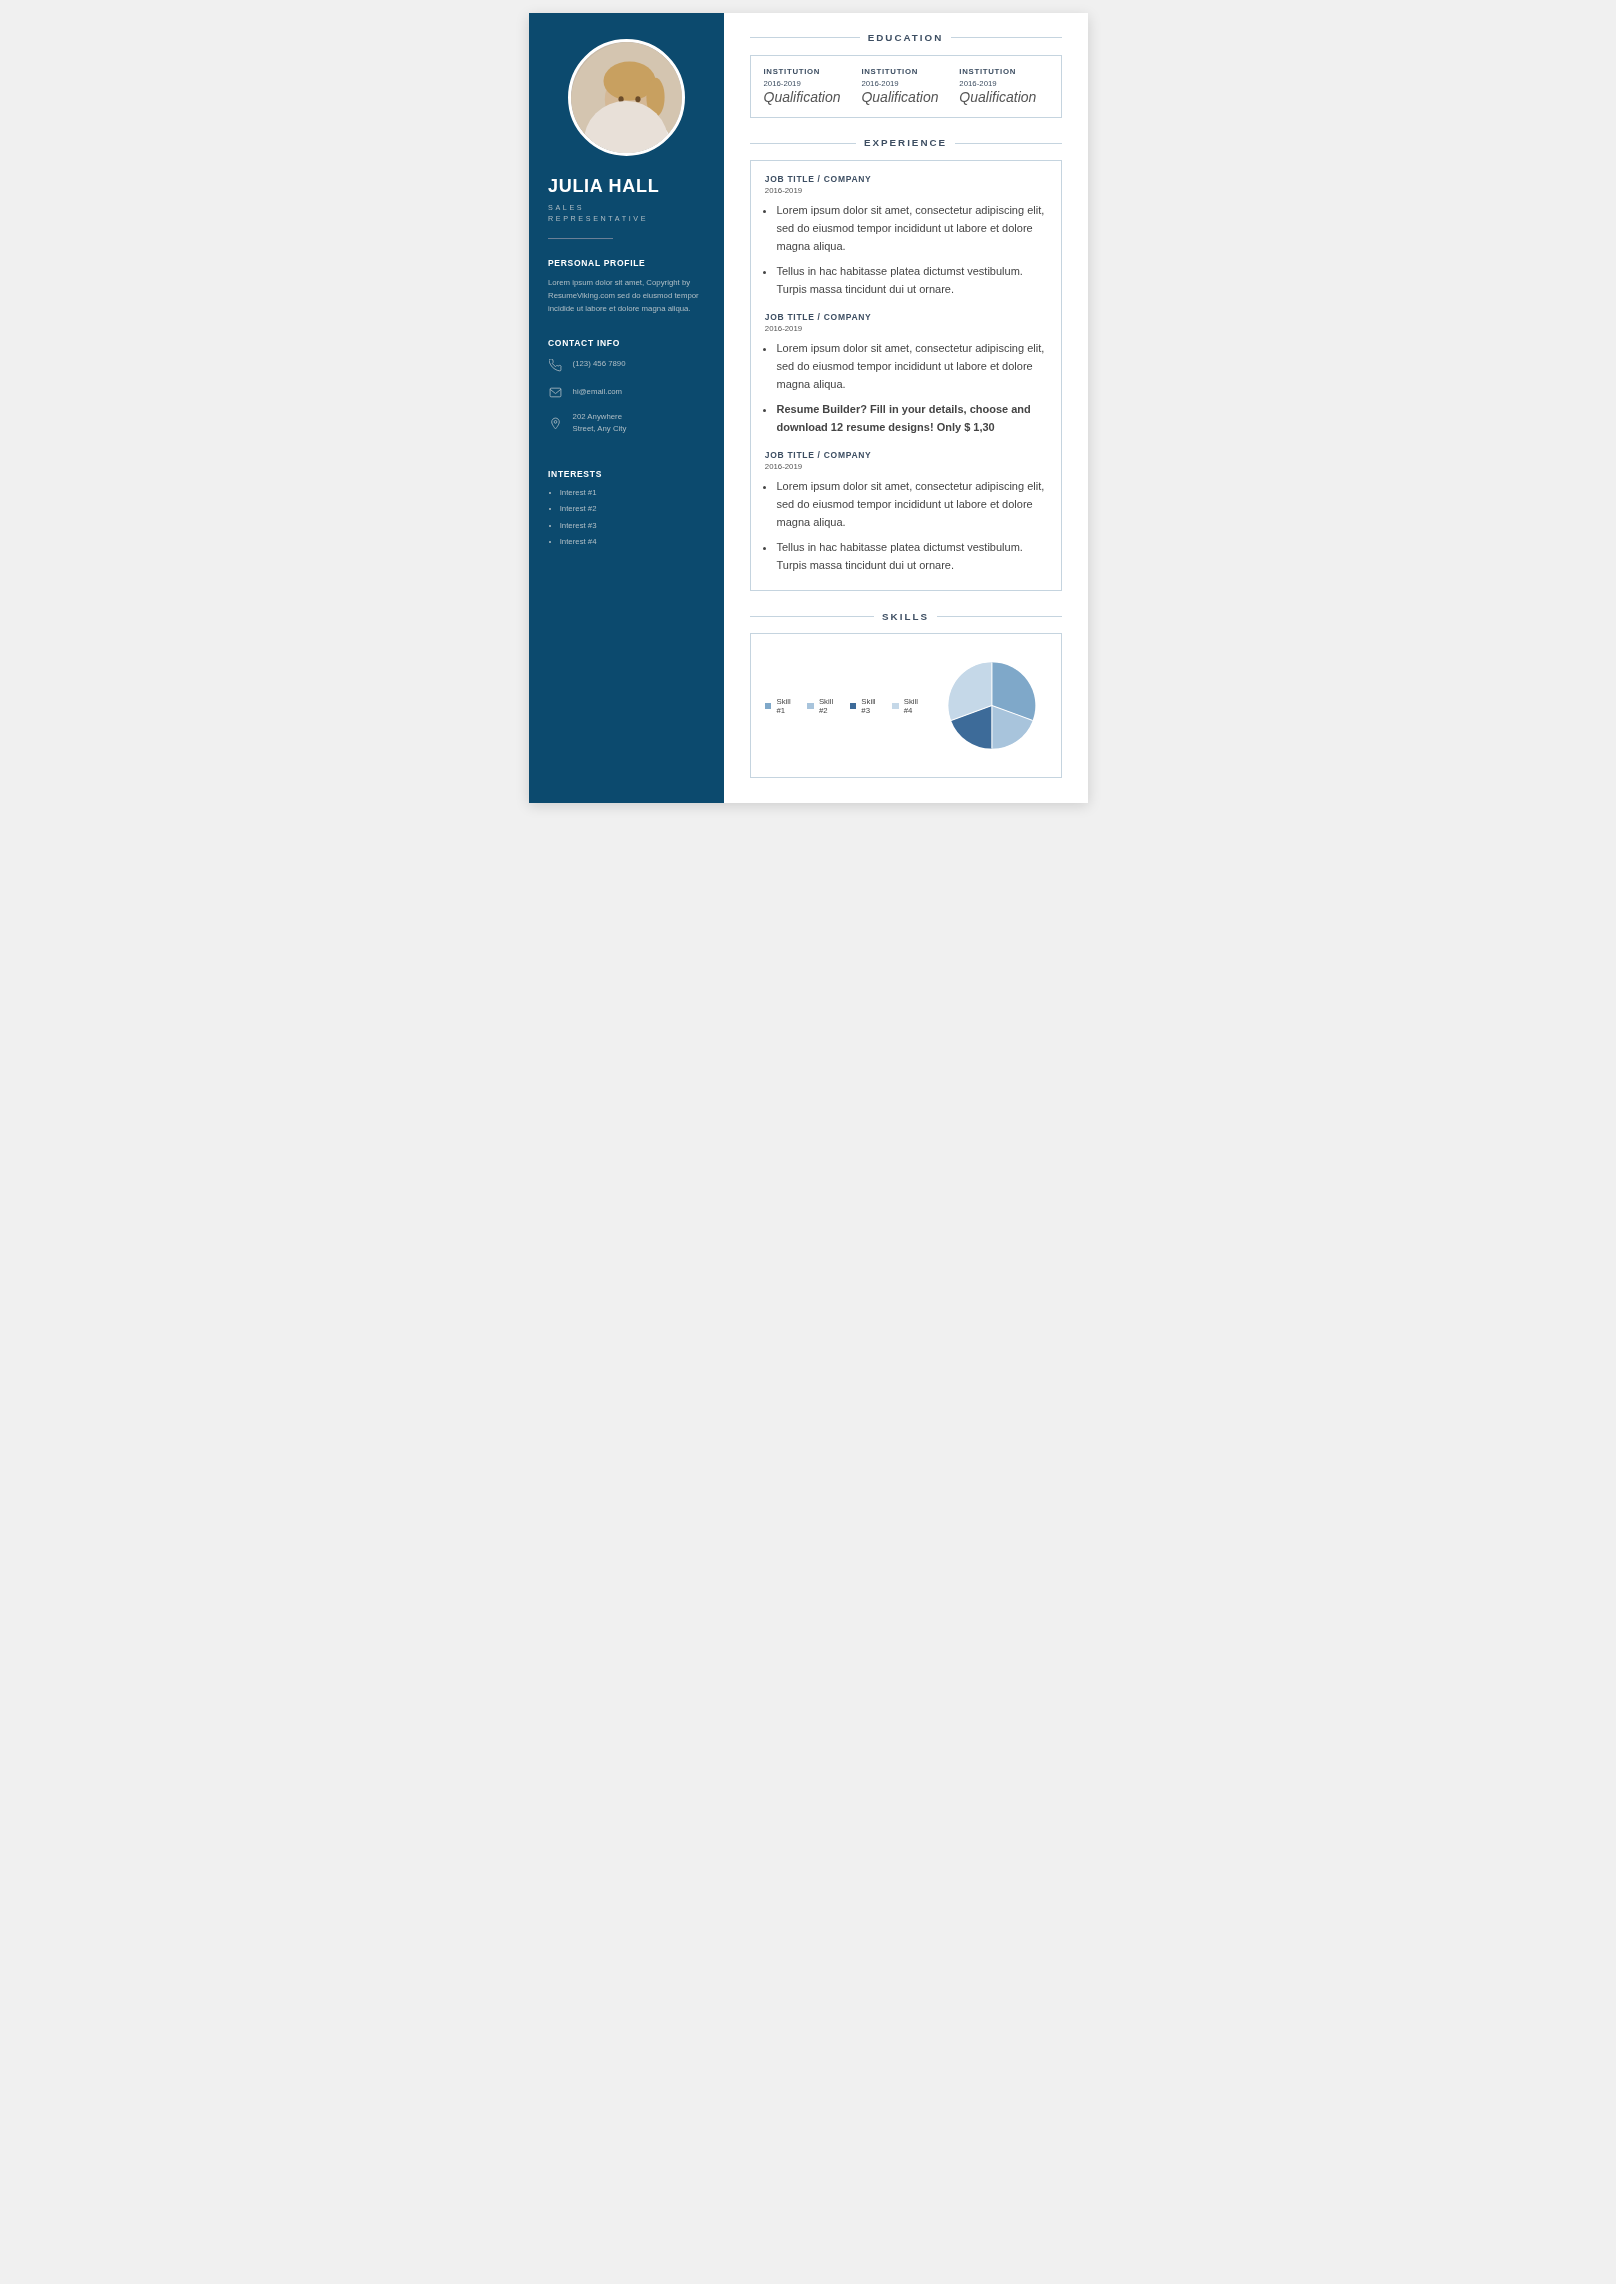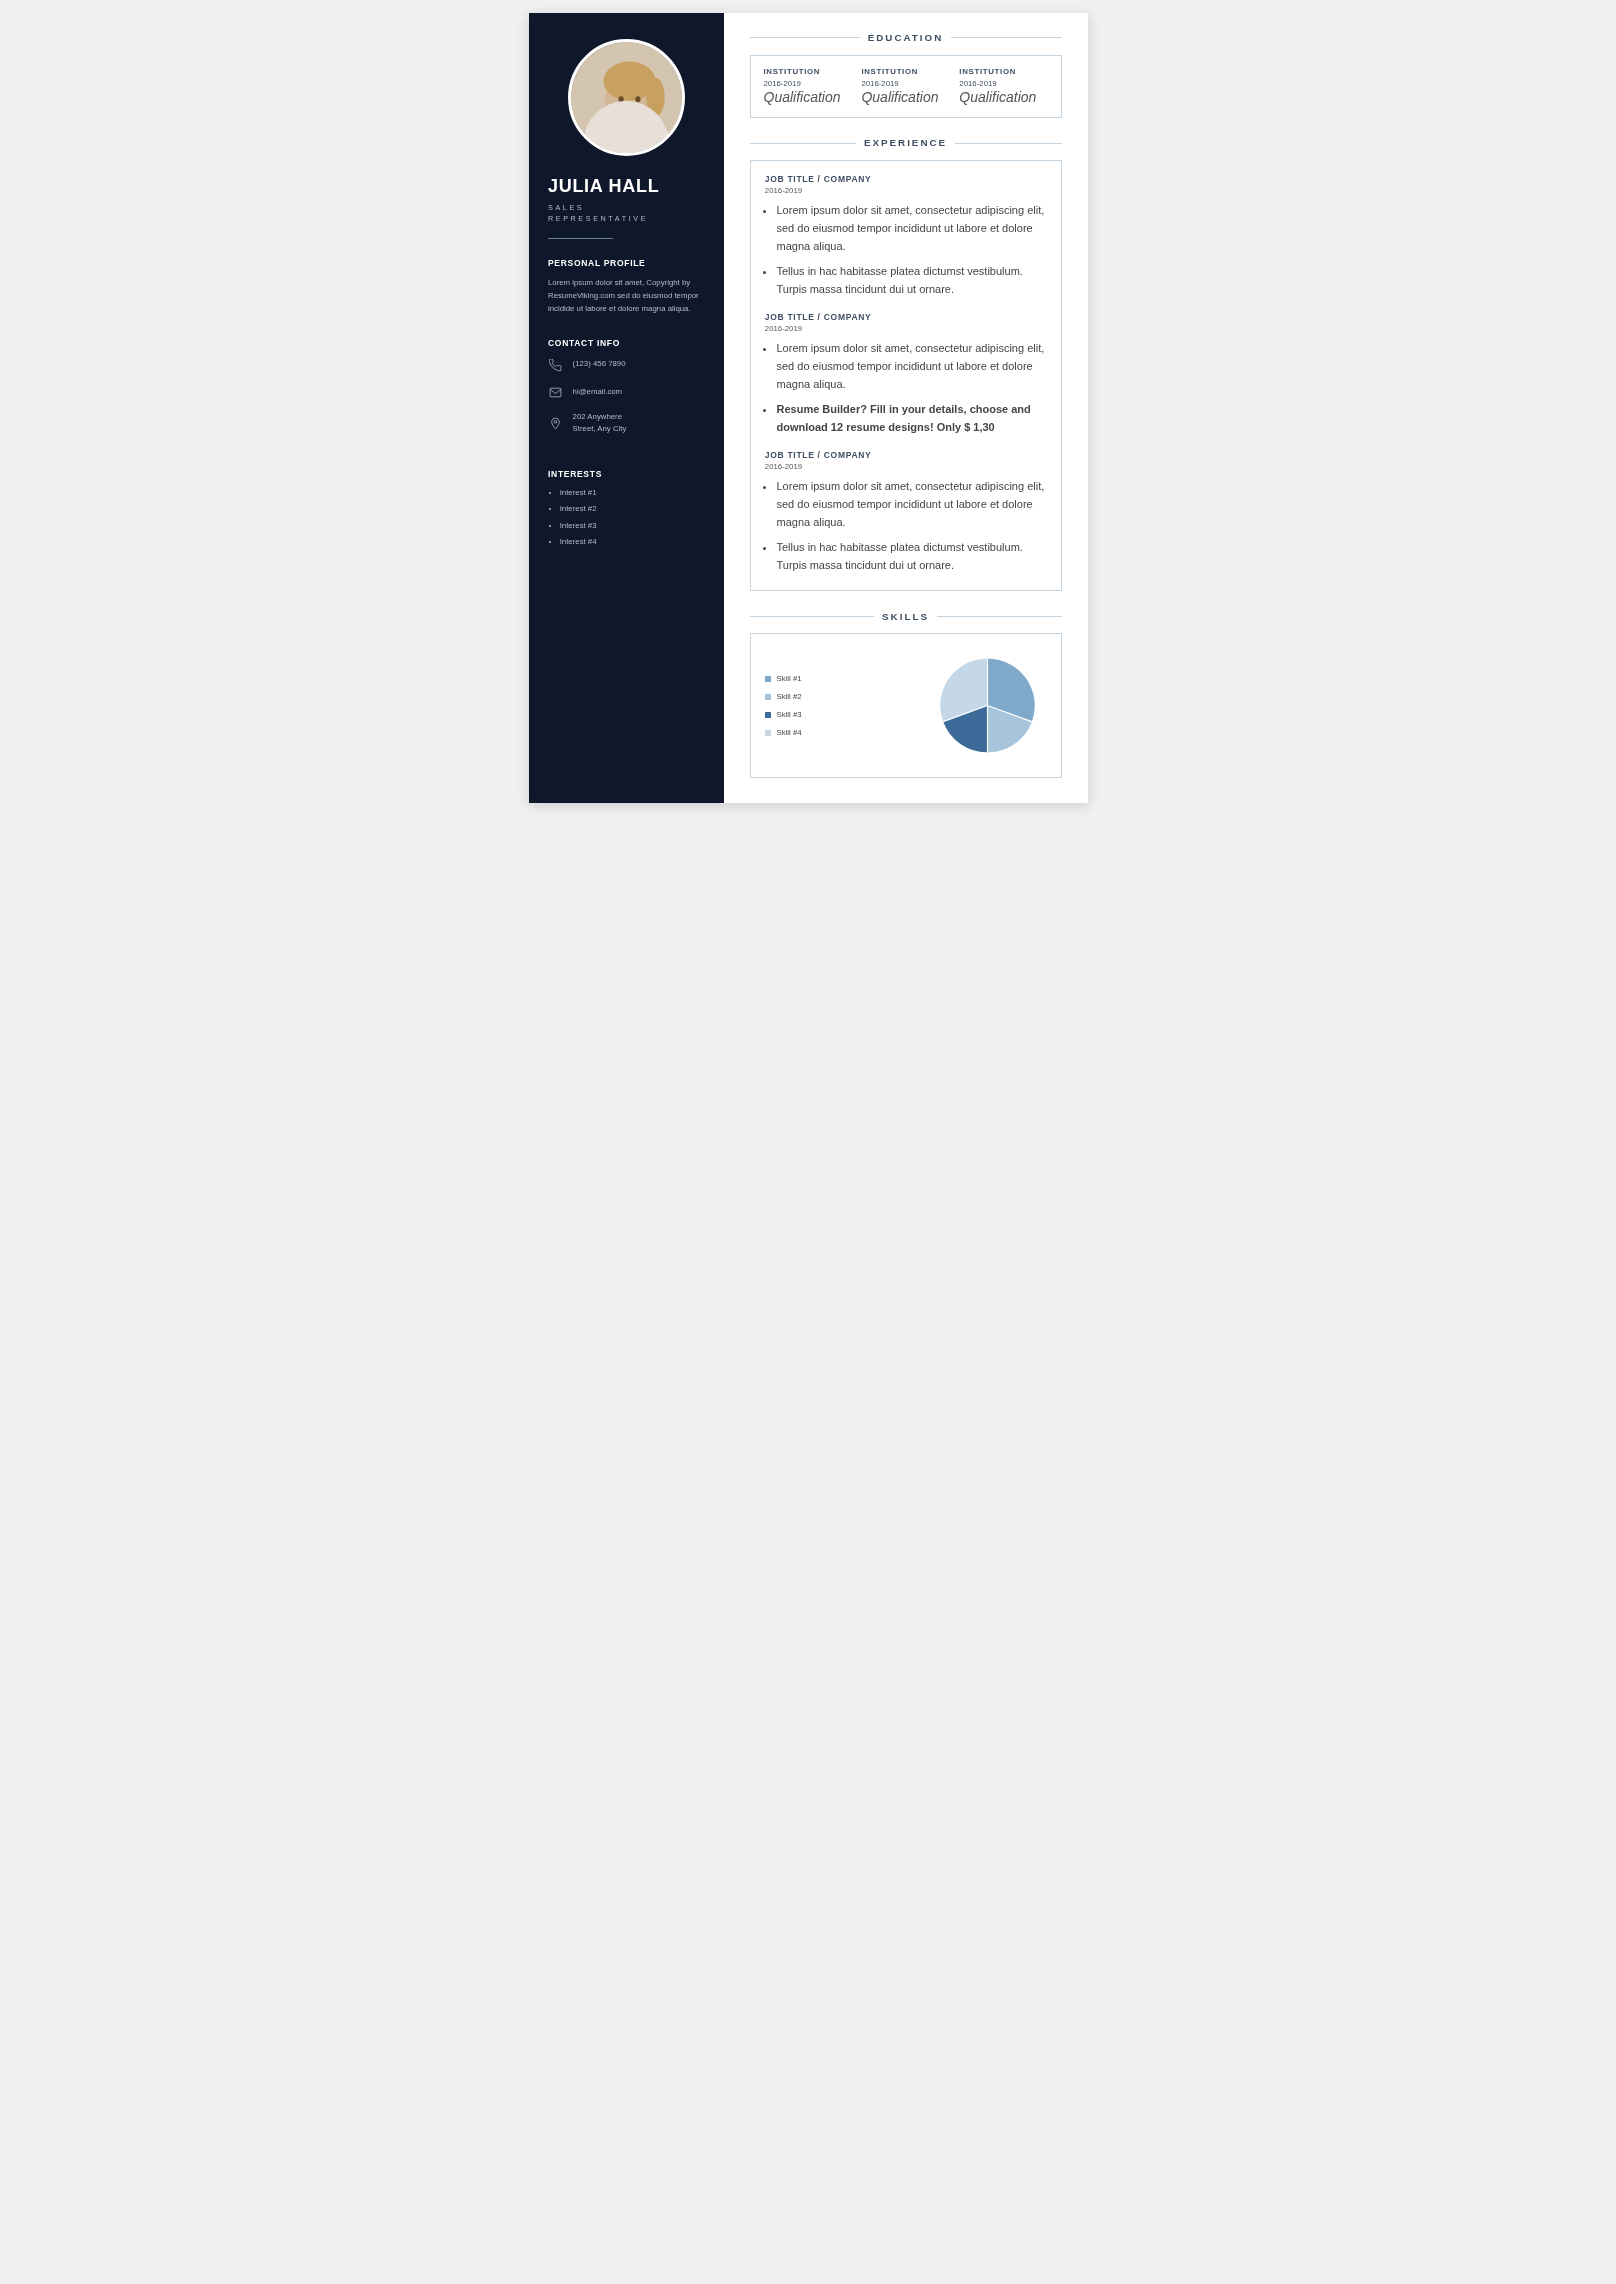--- a/index.html
+++ b/index.html
@@ -16,21 +16,21 @@
       width: 559px;
       min-height: 790px;
       background: #fff;
       display: flex;
       box-shadow: 0 2.6px 13px rgba(0,0,0,0.15);
     }
     
     .sidebar {
       width: 195px;
       min-width: 195px;
-      background: #0f172a;
+      background: #0c4a6e;
       color: #fff;
       padding: 26px 19.5px;
       display: flex;
       flex-direction: column;
       align-items: flex-start;
     }
     .avatar-container {
       width: 117px;
       height: 117px;
       border-radius: 50%;
@@ -263,21 +263,21 @@
       padding: 13px 14.3px;
     }
     .skills-inner {
       display: flex;
       align-items: center;
       justify-content: space-between;
       gap: 13px;
     }
     .skills-legend {
       display: flex;
-      flex-direction: column;
+      flex-direction: row;
       gap: 9px;
     }
     .skill-legend-item {
       display: flex;
       align-items: center;
       gap: 5.2px;
     }
     .skill-color-box {
       width: 6.5px;
       height: 6.5px;

